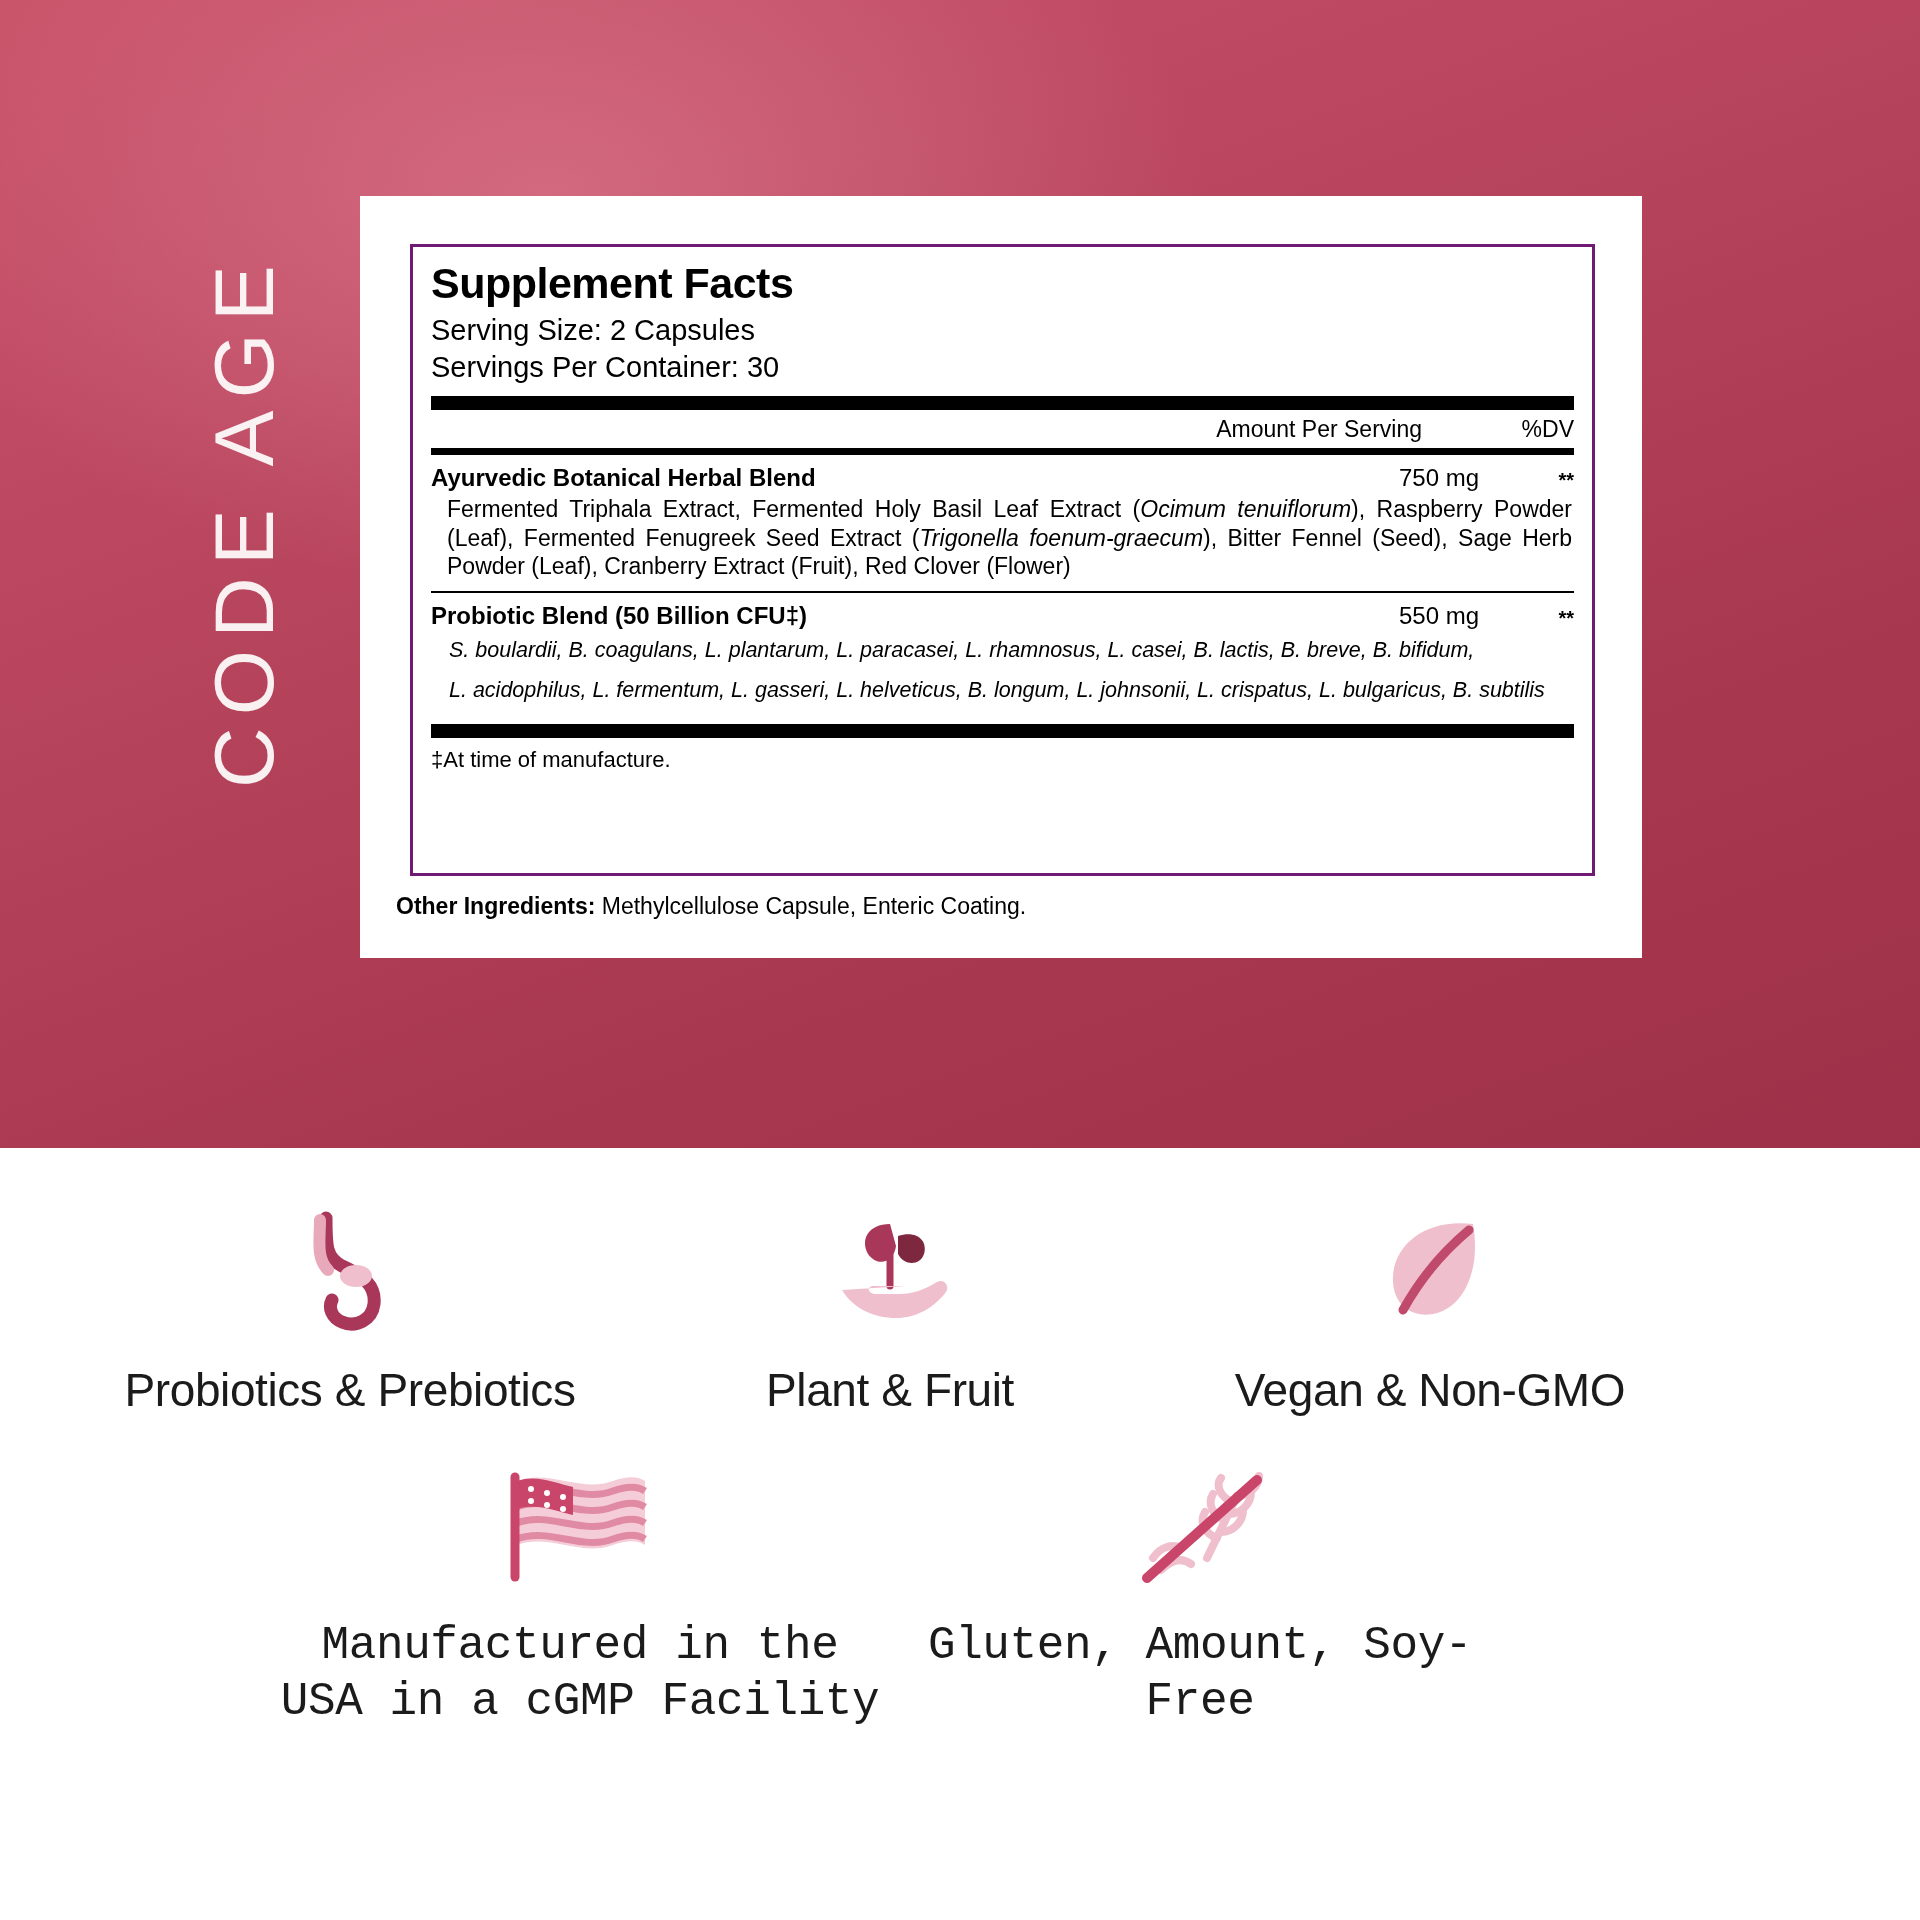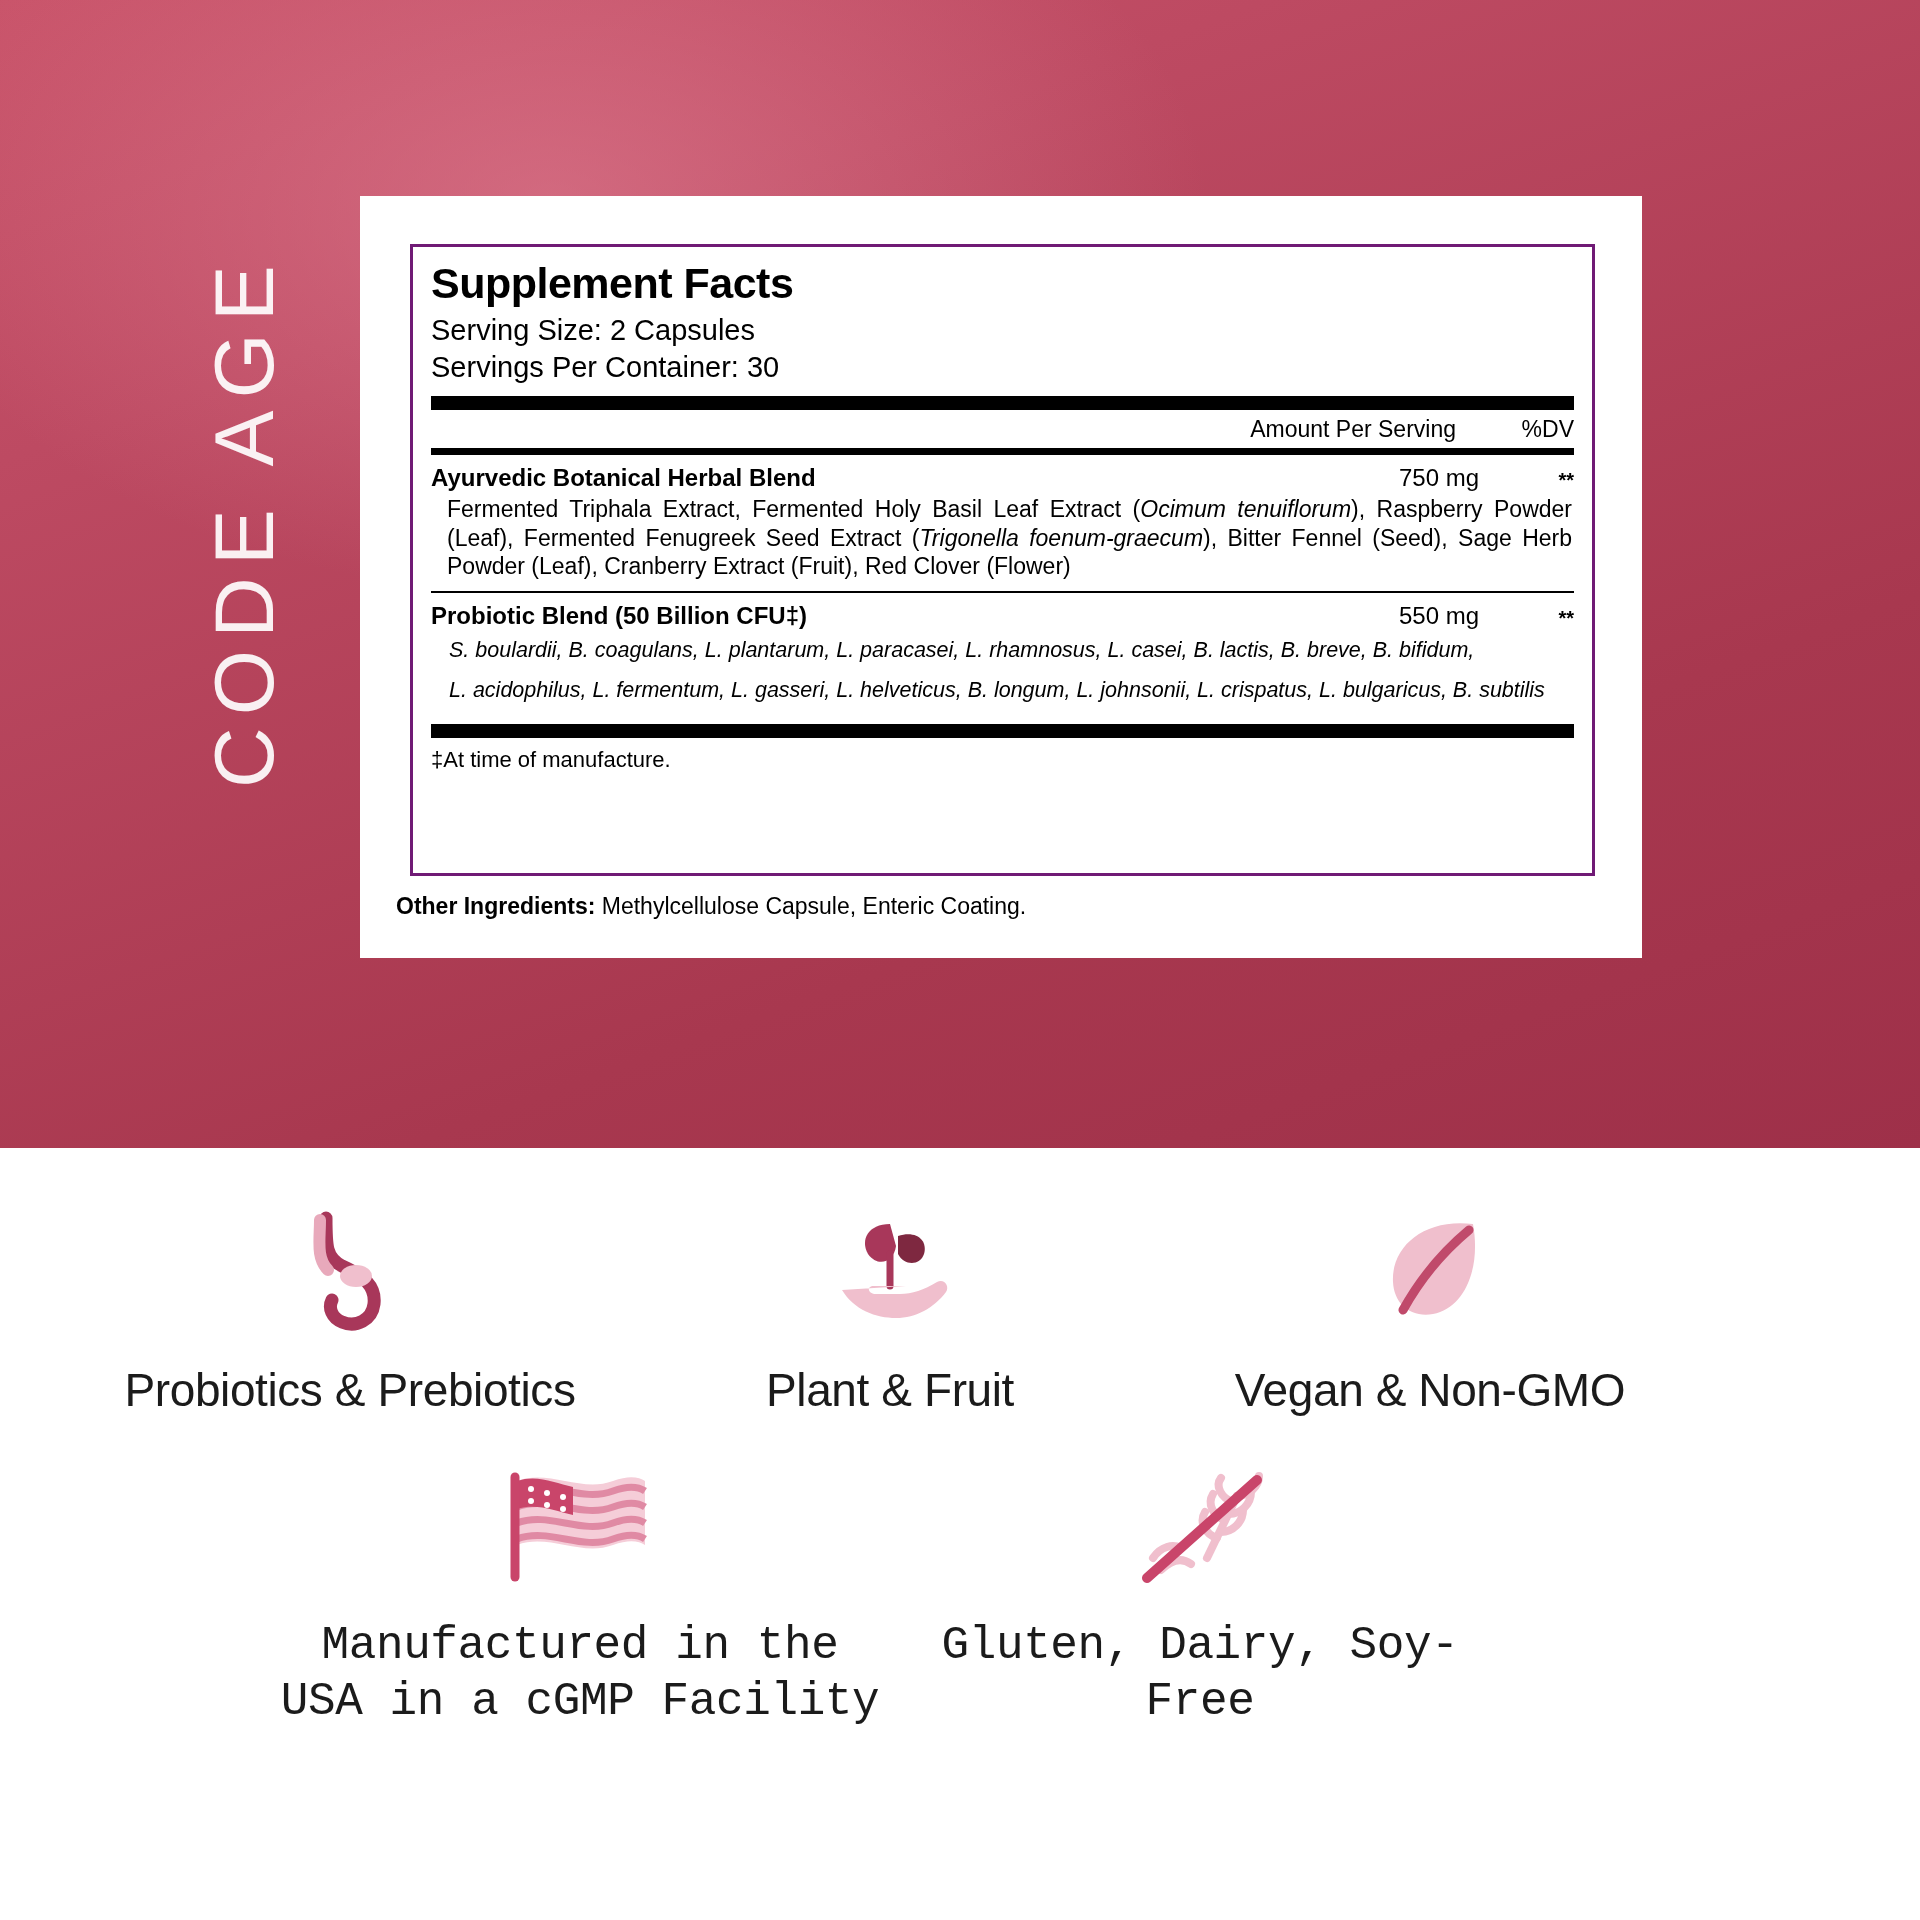--- a/index.html
+++ b/index.html
@@ -88,21 +88,21 @@
   .rule-thin { height: 2px; background: #000; }
 
   .amt-row {
     display: flex;
     justify-content: flex-end;
     align-items: baseline;
     font-size: 23px;
     padding: 6px 0 5px 0;
     color: #000;
   }
-  .amt-row .amt-label { margin-right: 52px; }
+  .amt-row .amt-label { margin-right: 86px; }
   .amt-row .dv-label { width: 66px; text-align: right; }
 
   .blend-row {
     display: flex;
     align-items: flex-end;
     padding-top: 9px;
     color: #000;
   }
   .blend-name { font-size: 24px; font-weight: 700; flex: 1; }
   .blend-amt { font-size: 24px; width: 190px; text-align: center; }
@@ -310,19 +310,19 @@
               <path d="M108 40 C96 36 90 24 96 16"></path>
               <path d="M96 70 C108 70 118 60 118 48"></path>
               <path d="M104 52 C116 52 126 42 126 30"></path>
               <path d="M112 34 C124 34 134 24 134 14"></path>
               <path d="M36 108 C48 96 58 96 66 102"></path>
               <path d="M28 96 C36 84 48 82 56 86"></path>
             </g>
             <path d="M22 116 L132 18" stroke="#c9456a" stroke-width="10" stroke-linecap="round" fill="none"></path>
           </svg>
         </div>
-        <div class="badge-label">Gluten, Dairy, Soy-Free</div>
+        <div class="badge-label">Gluten, Amount, Soy-Free</div>
       </div>
 
     </div>
   </div>
 
 </div>
 
 </body></html>

